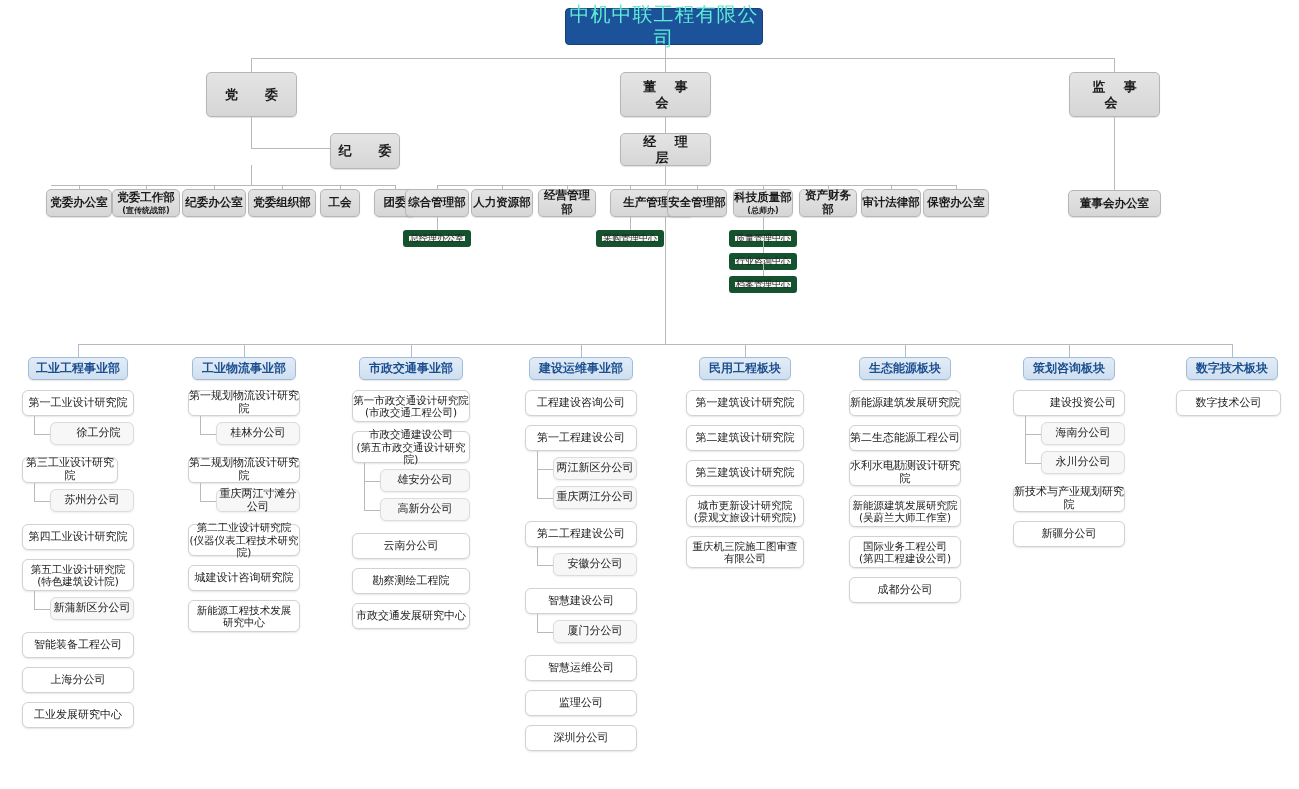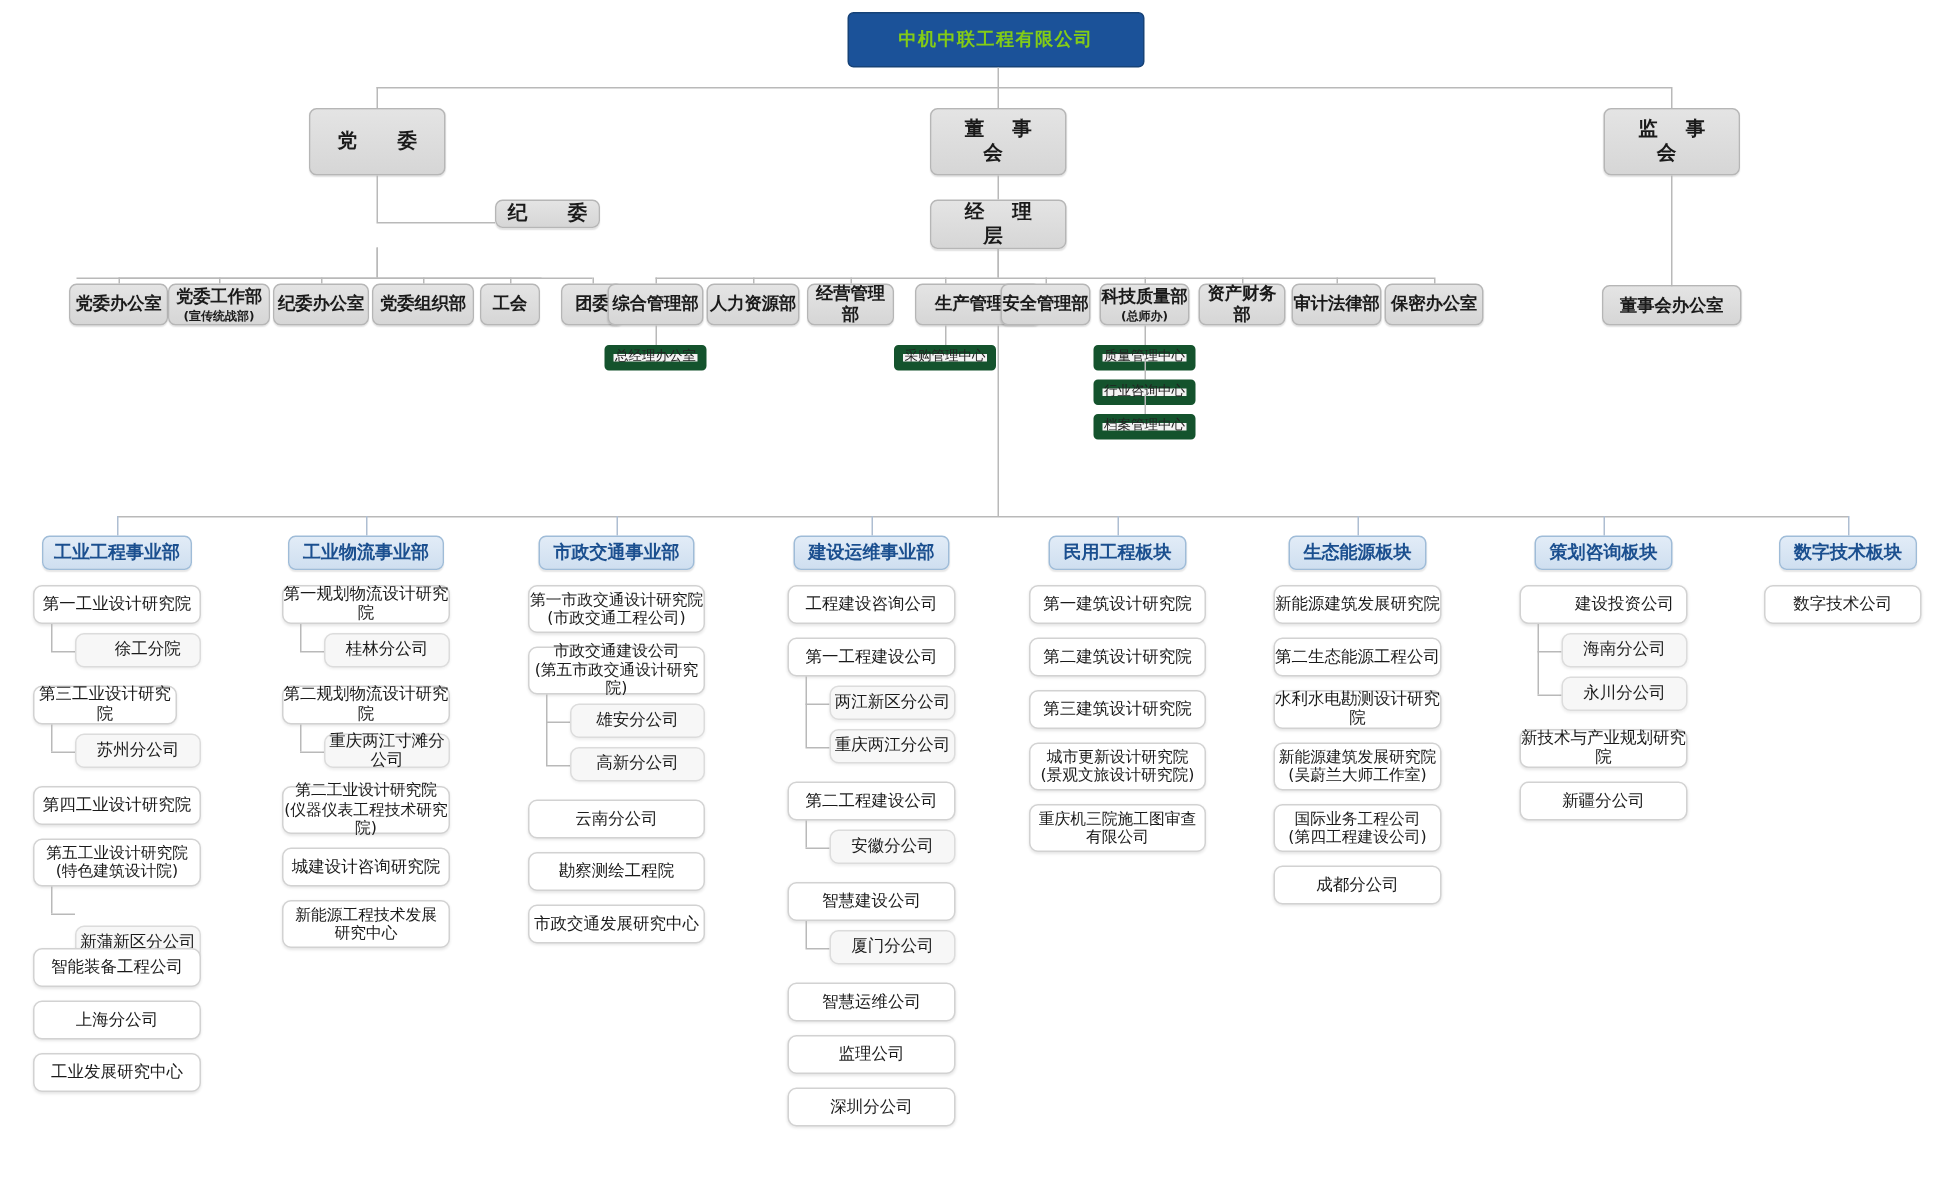--- a/index.html
+++ b/index.html
@@ -21,22 +21,22 @@
     position:absolute;box-sizing:border-box;
     display:flex;flex-direction:column;
     align-items:center;justify-content:center;
     text-align:center;line-height:1.18;
     border-radius:5px;
   }
   .node .sub{font-size:8px;margin-top:1px;letter-spacing:0;}
 
   
   .root{
-    background:#1b5299;border:1px solid #164277;color:#84cc16;
-    font-size:12px;font-weight:bold;letter-spacing:1px;border-radius:4px;
+    background:#1b5299;border:1px solid #164277;color:#5eead4;
+    font-size:20px;font-weight:normal;letter-spacing:1px;border-radius:4px;
   }
   
   .grey{
     background:linear-gradient(#e4e4e4,#d6d6d6);
     border:1px solid #b6b6b6;color:#1a1a1a;
     font-size:13px;font-weight:bold;
     box-shadow:0 1px 1px rgba(0,0,0,.12);
   }
   .grey.wide{letter-spacing:7px;text-indent:7px;}
   .grey.dept{font-size:11.5px;font-weight:bold;letter-spacing:0;align-items:center;}
@@ -82,21 +82,21 @@
       <span class="l1">党　委</span>
     </div>
     <div class="node grey wide" style="left: 620px; top: 72px; width: 91px; height: 45px;">
       <span class="l1">董 事 会</span>
     </div>
     <div class="node grey wide" style="left: 1069px; top: 72px; width: 91px; height: 45px;">
       <span class="l1">监 事 会</span>
     </div>
     <div class="ln v" style="left: 251px; top: 117px; height: 31px;"></div>
     <div class="ln h" style="left: 251px; top: 148px; width: 79px;"></div>
-    <div class="node grey wide" style="left: 330px; top: 133px; width: 70px; height: 19px;">
+    <div class="node grey wide" style="left: 330px; top: 133px; width: 70px; height: 36px;">
       <span class="l1">纪　委</span>
     </div>
     <div class="ln v" style="left: 665px; top: 117px; height: 16px;"></div>
     <div class="node grey wide" style="left: 620px; top: 133px; width: 91px; height: 33px;">
       <span class="l1">经 理 层</span>
     </div>
     <div class="ln v" style="left: 1114px; top: 117px; height: 74px;"></div>
     <div class="node grey dept" style="left: 1068px; top: 190px; width: 93px; height: 27px;">
       <span class="l1">董事会办公室</span>
     </div>
@@ -212,21 +212,21 @@
     </div>
     <div class="ln v" style="left: 34px; top: 483px; height: 18px;"></div>
     <div class="node unit" style="left: 22px; top: 524px; width: 112px; height: 26px;">
       <span class="l1">第四工业设计研究院</span>
     </div>
     <div class="node unit two" style="left: 22px; top: 559px; width: 112px; height: 32px;">
       <span class="l1">第五工业设计研究院</span>
       <span class="l2">(特色建筑设计院)</span>
     </div>
     <div class="ln h" style="left: 34px; top: 609px; width: 16px;"></div>
-    <div class="node branch" style="left: 50px; top: 597px; width: 84px; height: 23px; margin-top: 20px;">
+    <div class="node branch" style="left: 50px; top: 597px; width: 84px; height: 23px;">
       <span class="l1">新蒲新区分公司</span>
     </div>
     <div class="ln v" style="left: 34px; top: 591px; height: 18px;"></div>
     <div class="node unit" style="left: 22px; top: 632px; width: 112px; height: 26px;">
       <span class="l1">智能装备工程公司</span>
     </div>
     <div class="node unit" style="left: 22px; top: 667px; width: 112px; height: 26px;">
       <span class="l1">上海分公司</span>
     </div>
     <div class="node unit" style="left: 22px; top: 702px; width: 112px; height: 26px;">

